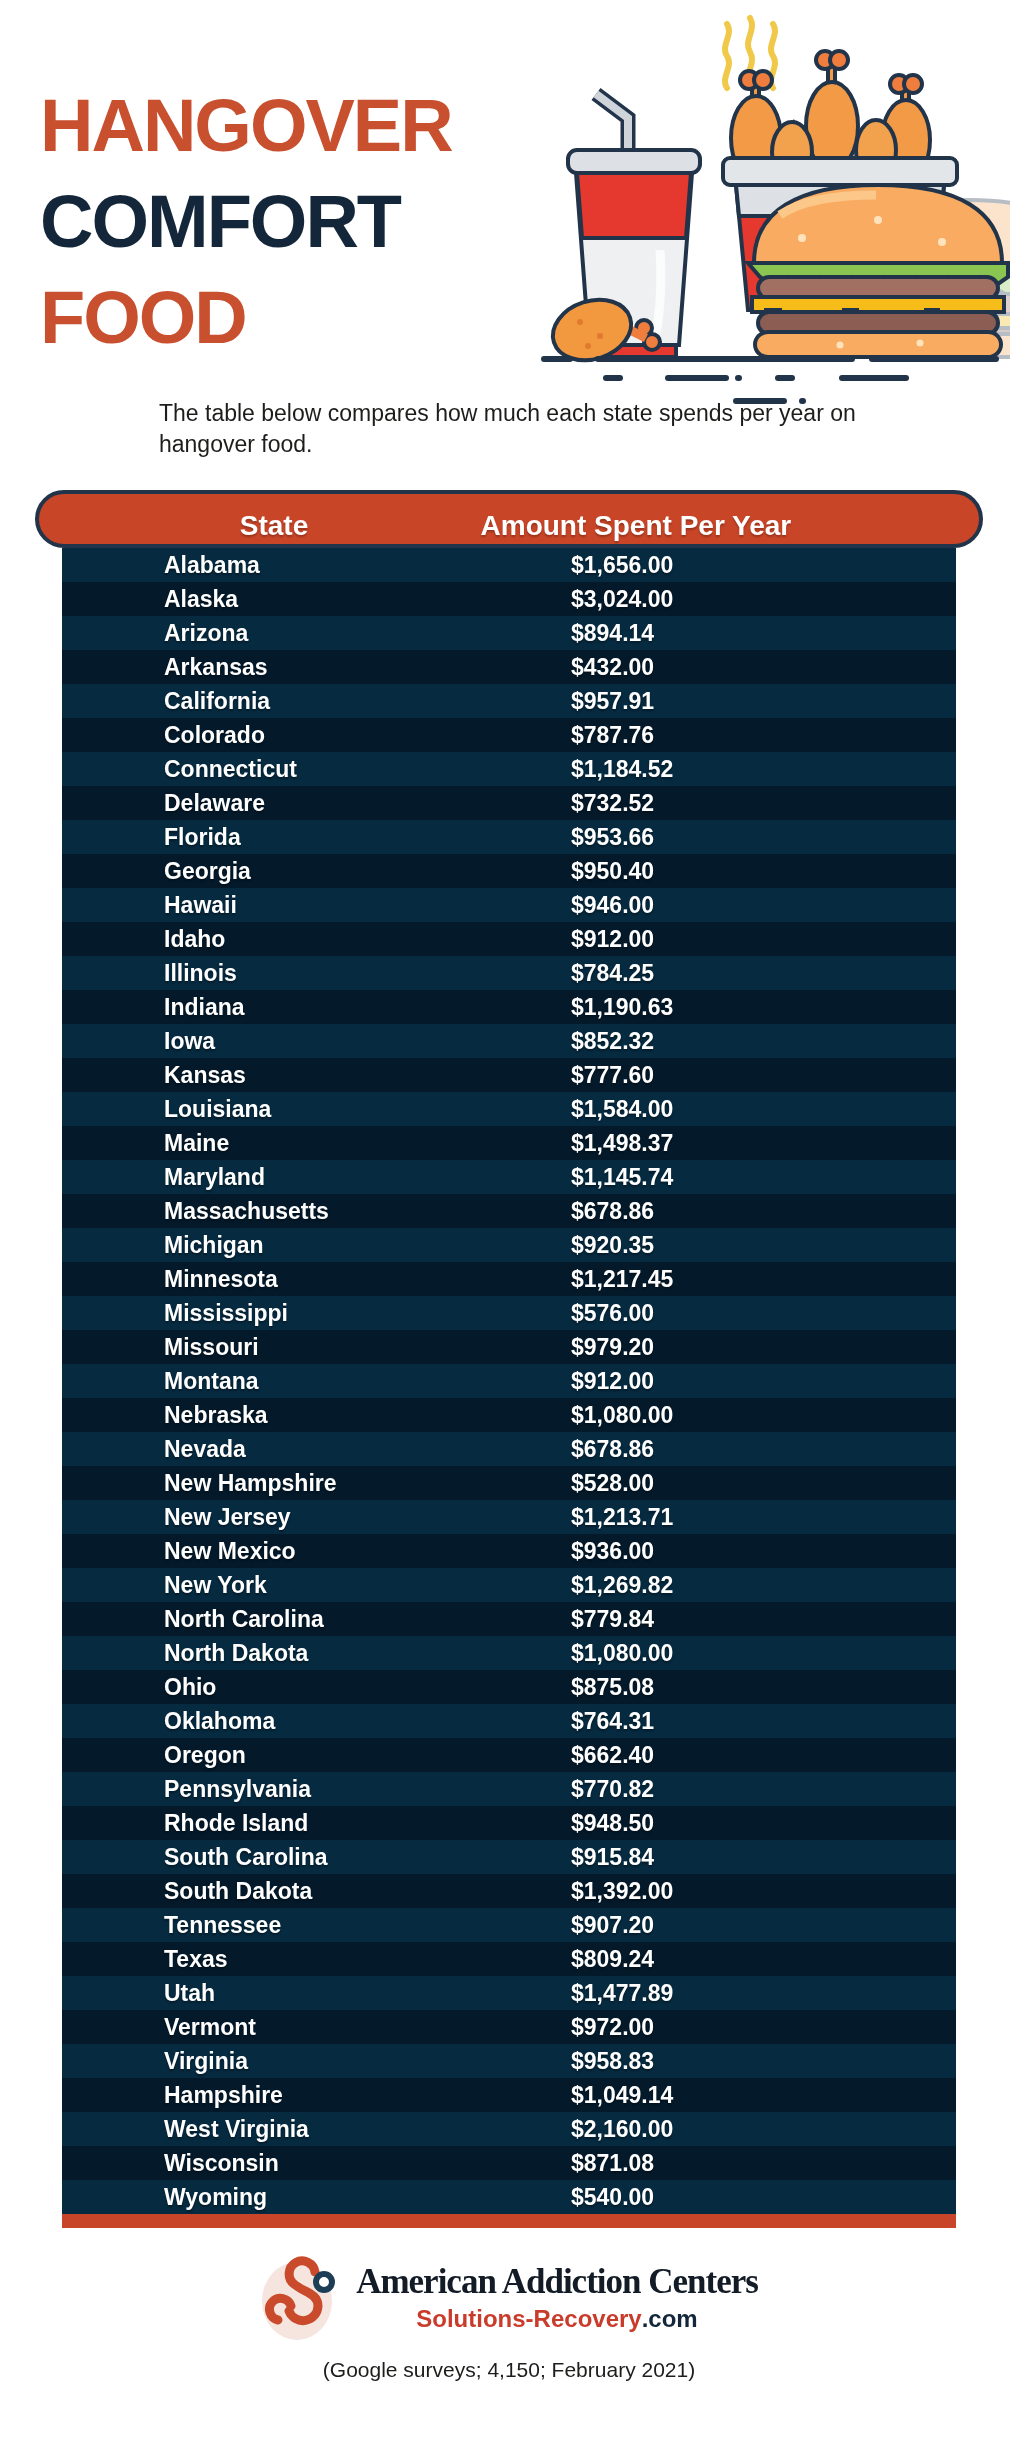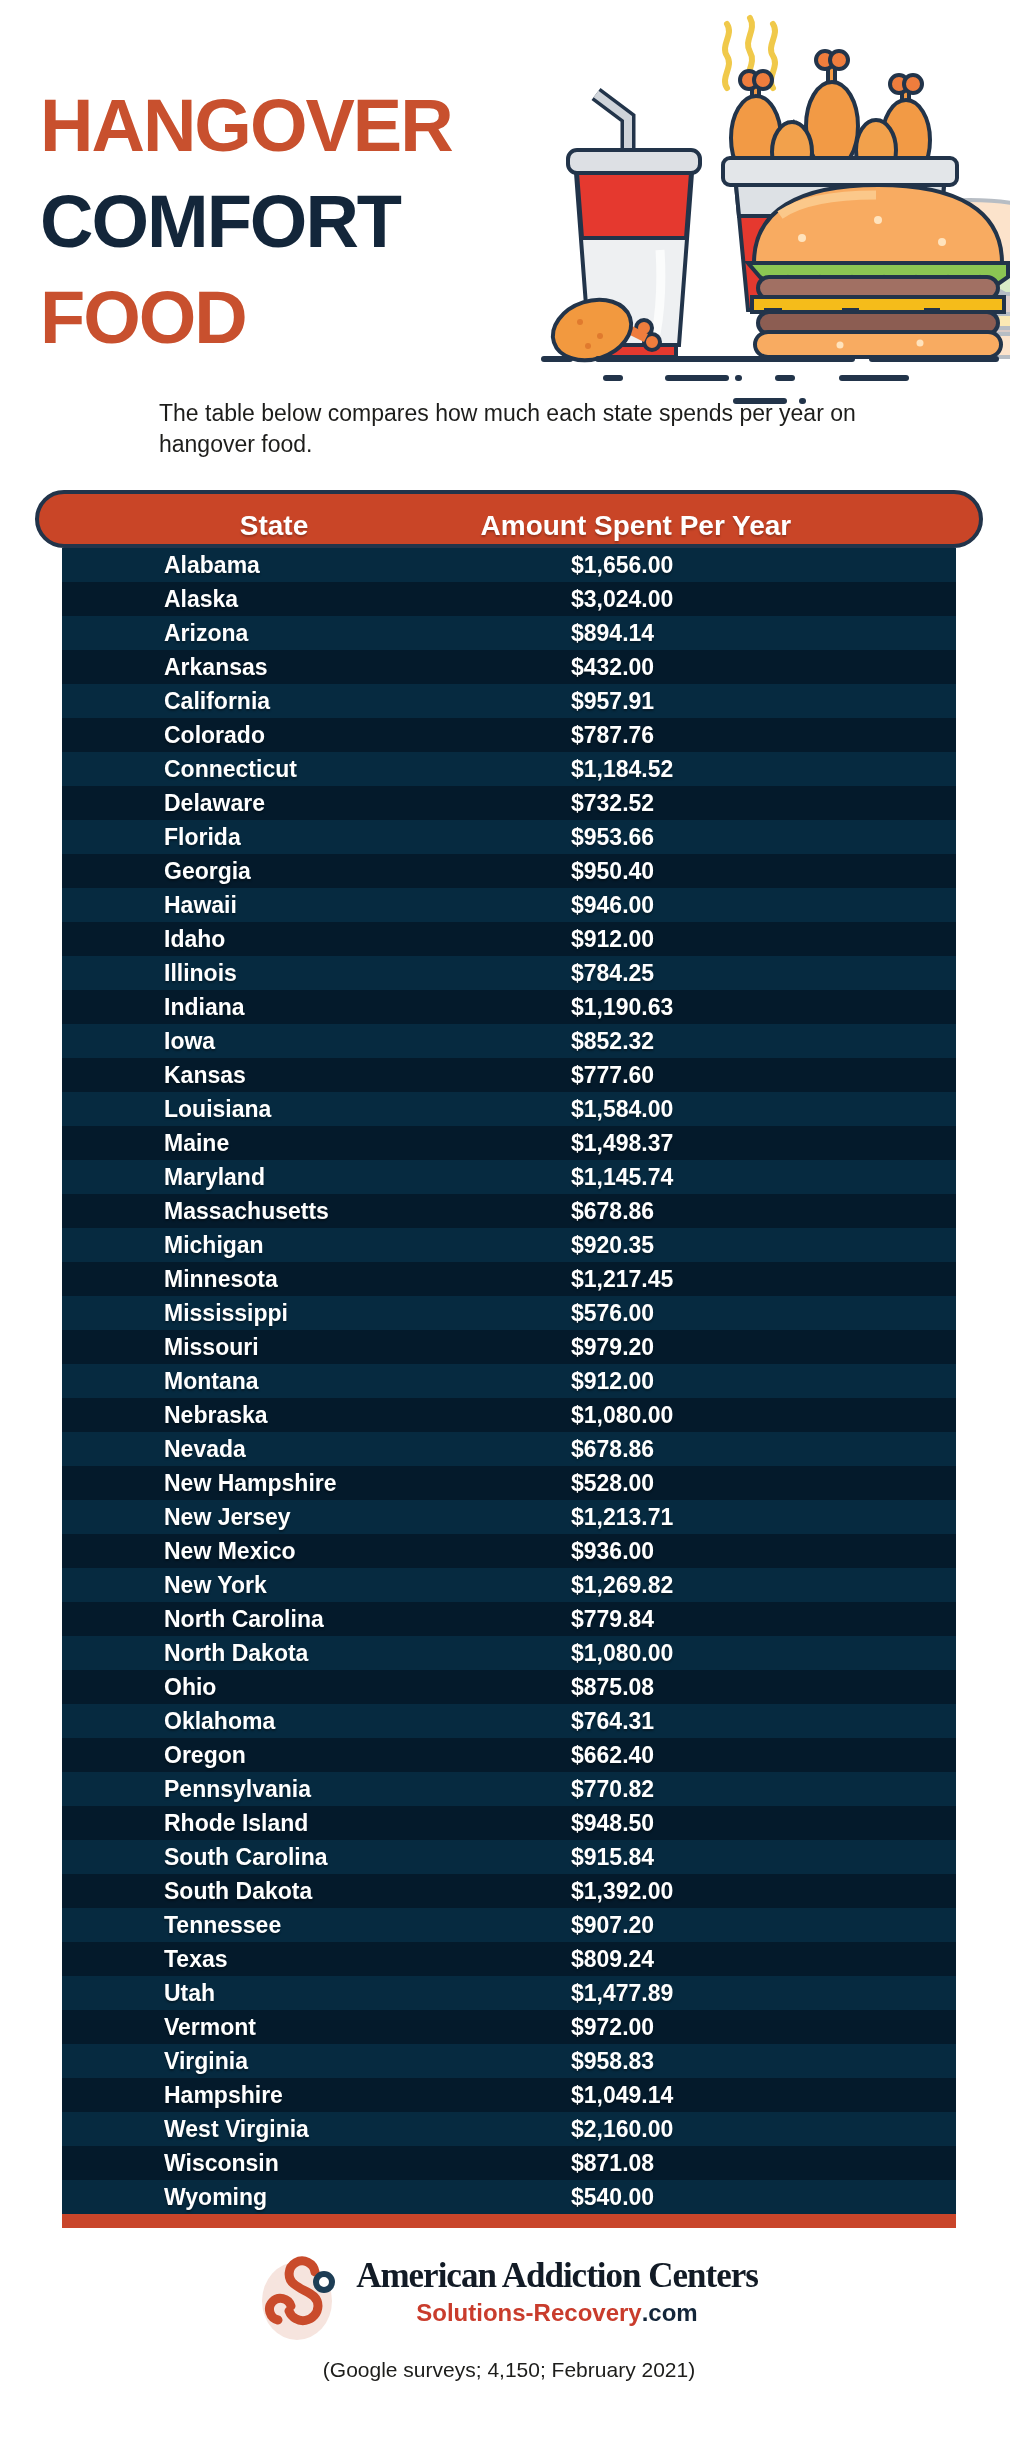--- a/index.html
+++ b/index.html
@@ -31,21 +31,21 @@
   .tbody{width:894px;margin:0 auto;background:var(--row_dark,#041a2b)}
   .trow{display:flex;height:34px;line-height:34px;color:#fff;font-weight:700;font-size:23px;text-shadow:0 2px 2px rgba(0,0,0,.35)}
   .trow:nth-child(odd){background:var(--row_light,#062a40)}
   .trow:nth-child(even){background:var(--row_dark,#041a2b)}
   .cell.cstate{width:509px;padding-left:102px}
   .cell.camount{flex:1}
   .bottom-bar{width:894px;height:14px;margin:0 auto;background:var(--bar_orange,#c9452a)}
 
   
   .footer{margin-top:28px;text-align:center}
-  .brandline{display:flex;align-items:flex-start;justify-content:center;gap:14px}
+  .brandline{display:flex;align-items:center;justify-content:center;gap:14px}
   .brandtext{text-align:center}
   .brand{font-family:"Liberation Serif","DejaVu Serif",serif;font-weight:700;font-size:35px;letter-spacing:-1px;color:var(--footer_ink,#121b26);line-height:40px}
   .site{font-size:24px;line-height:34px;font-weight:700}
   .site .sname{color:var(--footer_red,#c93c2c)}
   .site .stld{color:var(--navy,#13263a);font-weight:600}
   .source{margin-top:16px;font-size:21px;color:var(--ink,#1d1d1b)}
 </style>
 </head>
 <body>
 

